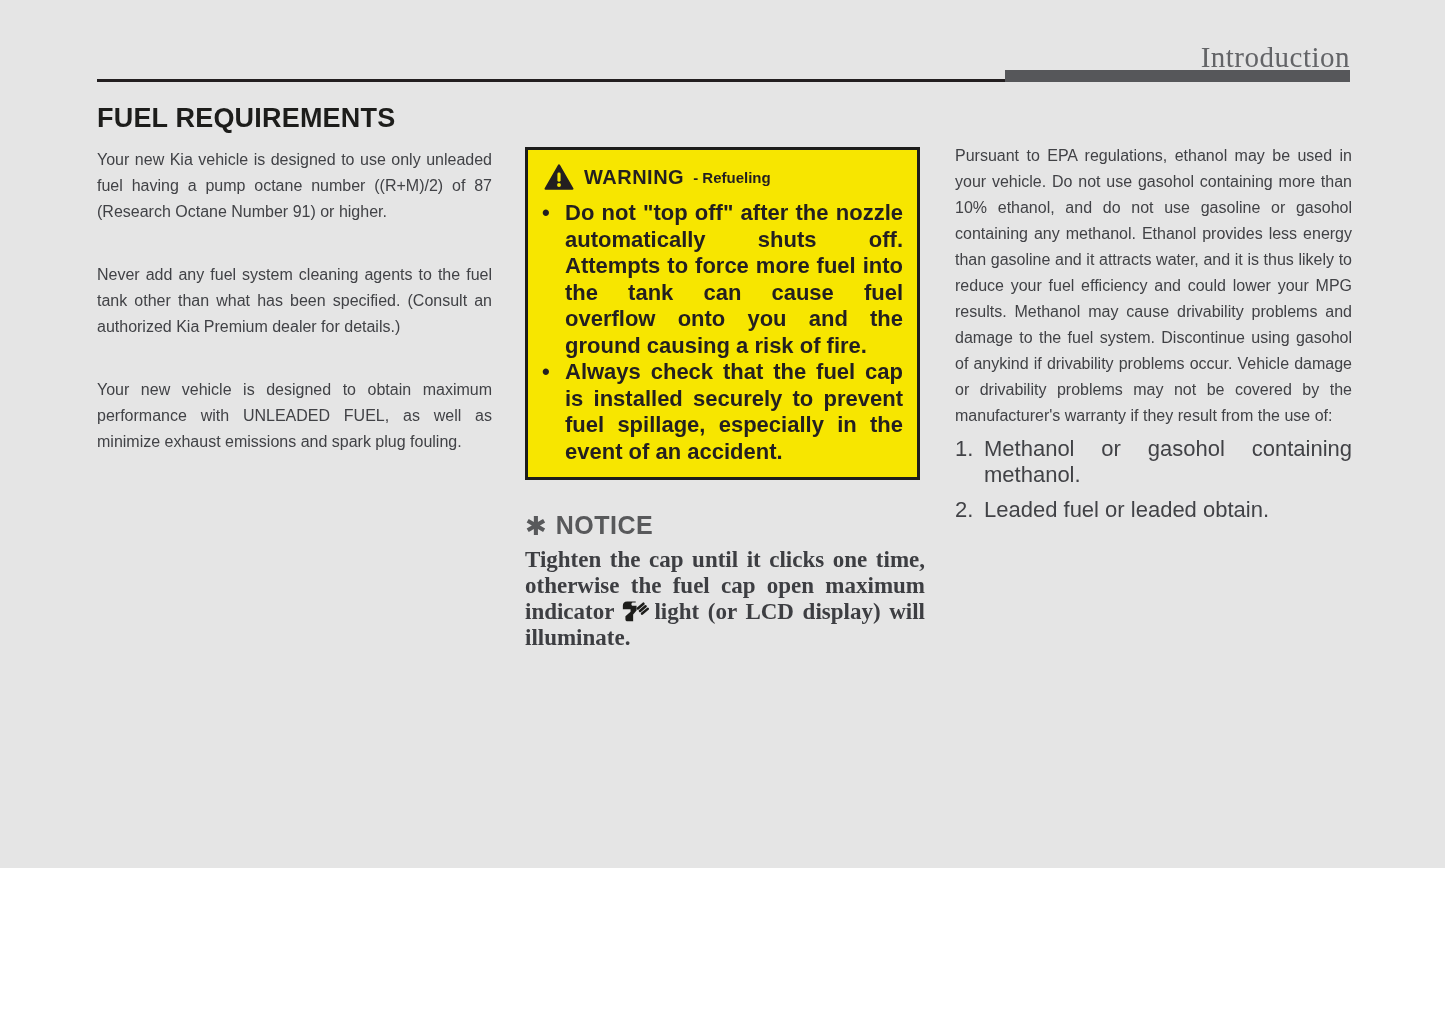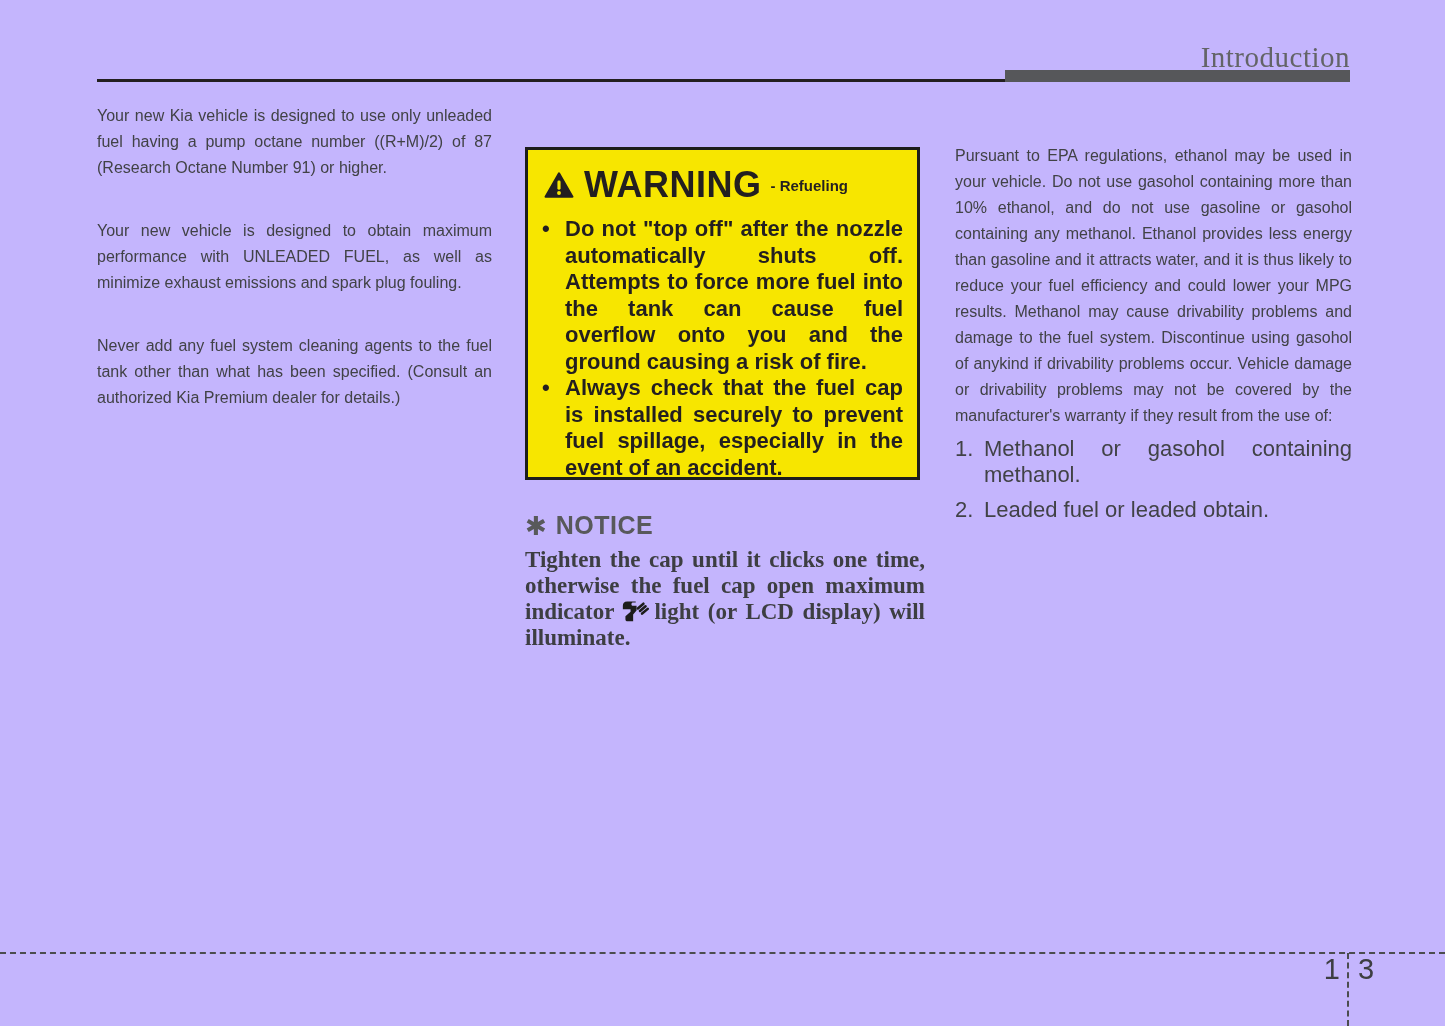--- a/index.html
+++ b/index.html
@@ -7,21 +7,21 @@
     --warning-border:#1d1d1b;
     --heading-gray:#58595b;
     --bar-gray:#56575a;
     --body-text:#414246;
     --rule-dark:#231f20;
     --dash-gray:#4b4c4e;
   }
   *{box-sizing:border-box;margin:0;padding:0;}
   html,body{background:#ffffff;}
   body{font-family:"Liberation Sans",sans-serif;color:var(--body-text);}
-  .page{position:relative;width:1445px;height:1026px;background:#c4b5fd;overflow:hidden;}
+  .page{position:relative;width:1445px;height:868px;background:#e5e5e5;overflow:hidden;}
 
   
   .intro-title{position:absolute;top:41px;right:95px;font-family:"Liberation Serif",serif;
     font-size:29px;color:#636467;letter-spacing:.5px;}
   .header-thin-rule{position:absolute;left:97px;top:79px;width:910px;height:3px;background:var(--rule-dark);}
   .header-bar{position:absolute;left:1005px;top:70px;width:345px;height:12px;background:var(--bar-gray);}
 
   
   .col{position:absolute;width:395px;}
   .col-left{left:97px;top:103px;}
@@ -30,21 +30,21 @@
   .section-heading{font-size:27px;font-weight:bold;color:#1d1d1b;letter-spacing:.2px;margin-bottom:13px;}
   p.body{font-size:16px;line-height:26px;text-align:justify;text-align-last:left;margin-bottom:37px;}
   .col-right p.body{margin-bottom:7px;}
 
   
   .warning-box{position:absolute;left:525px;top:147px;width:395px;height:333px;
     background:var(--warning-bg);border:3px solid var(--warning-border);
     padding:12px 14px 10px 14px;color:#231f20;}
   .warning-title{display:flex;align-items:center;margin:2px 0 10px 2px;}
   .warning-title .tri{width:30px;height:26px;margin-right:10px;flex:none;}
-  .warning-label{font-size:36px;font-weight:bold;letter-spacing:.5px;}
+  .warning-label{font-size:20px;font-weight:bold;letter-spacing:.5px;}
   .warning-suffix{font-size:15px;font-weight:bold;margin-left:9px;}
   .bullet-item{display:flex;font-size:22px;font-weight:bold;line-height:26.5px;}
   .bullet-glyph{width:23px;flex:none;}
   .bullet-text{text-align:justify;text-align-last:left;flex:1;}
 
   
   .notice{position:absolute;left:525px;top:511px;width:400px;}
   .notice-head{display:flex;align-items:center;color:var(--heading-gray);margin-bottom:7px;}
   .notice-symbol{font-size:26px;margin-right:9px;line-height:1;}
   .notice-title{font-size:25px;font-weight:bold;letter-spacing:.5px;}
@@ -70,23 +70,24 @@
 </head>
 <body>
 
 <div class="page">
 
   <div class="intro-title">Introduction</div>
   <div class="header-thin-rule"></div>
   <div class="header-bar"></div>
 
   <div class="col col-left">
+    <div class="section-heading">FUEL REQUIREMENTS</div>
     <p class="body">Your new Kia vehicle is designed to use only unleaded fuel having a pump octane number ((R+M)/2) of 87 (Research Octane Number 91) or higher.</p>
+    <p class="body">Never add any fuel system cleaning agents to the fuel tank other than what has been specified. (Consult an authorized Kia Premium dealer for details.)</p>
     <p class="body">Your new vehicle is designed to obtain maximum performance with UNLEADED FUEL, as well as minimize exhaust emissions and spark plug fouling.</p>
-    <p class="body">Never add any fuel system cleaning agents to the fuel tank other than what has been specified. (Consult an authorized Kia Premium dealer for details.)</p>
   </div>
 
   <div class="warning-box">
     <div class="warning-title">
       <span class="tri">
         <svg viewBox="0 0 26 23" width="30" height="26">
           <path d="M13 1.2 L24.9 21.8 H1.1 Z" fill="#231f20" stroke="#231f20" stroke-width="1.8" stroke-linejoin="round"></path>
           <rect x="11.6" y="7.6" width="2.8" height="8" rx="1.3" fill="#f7e600"></rect>
           <circle cx="13" cy="18.6" r="1.7" fill="#f7e600"></circle>
         </svg>

